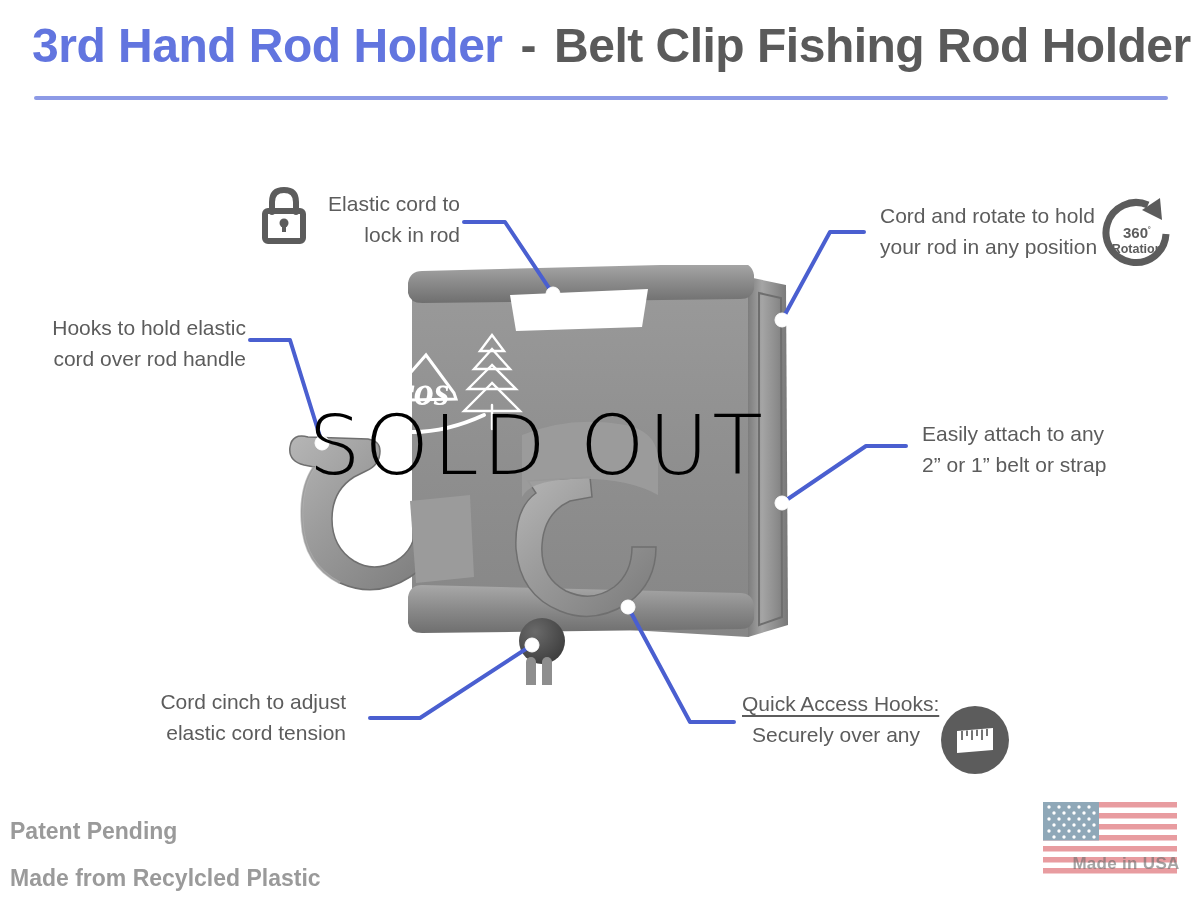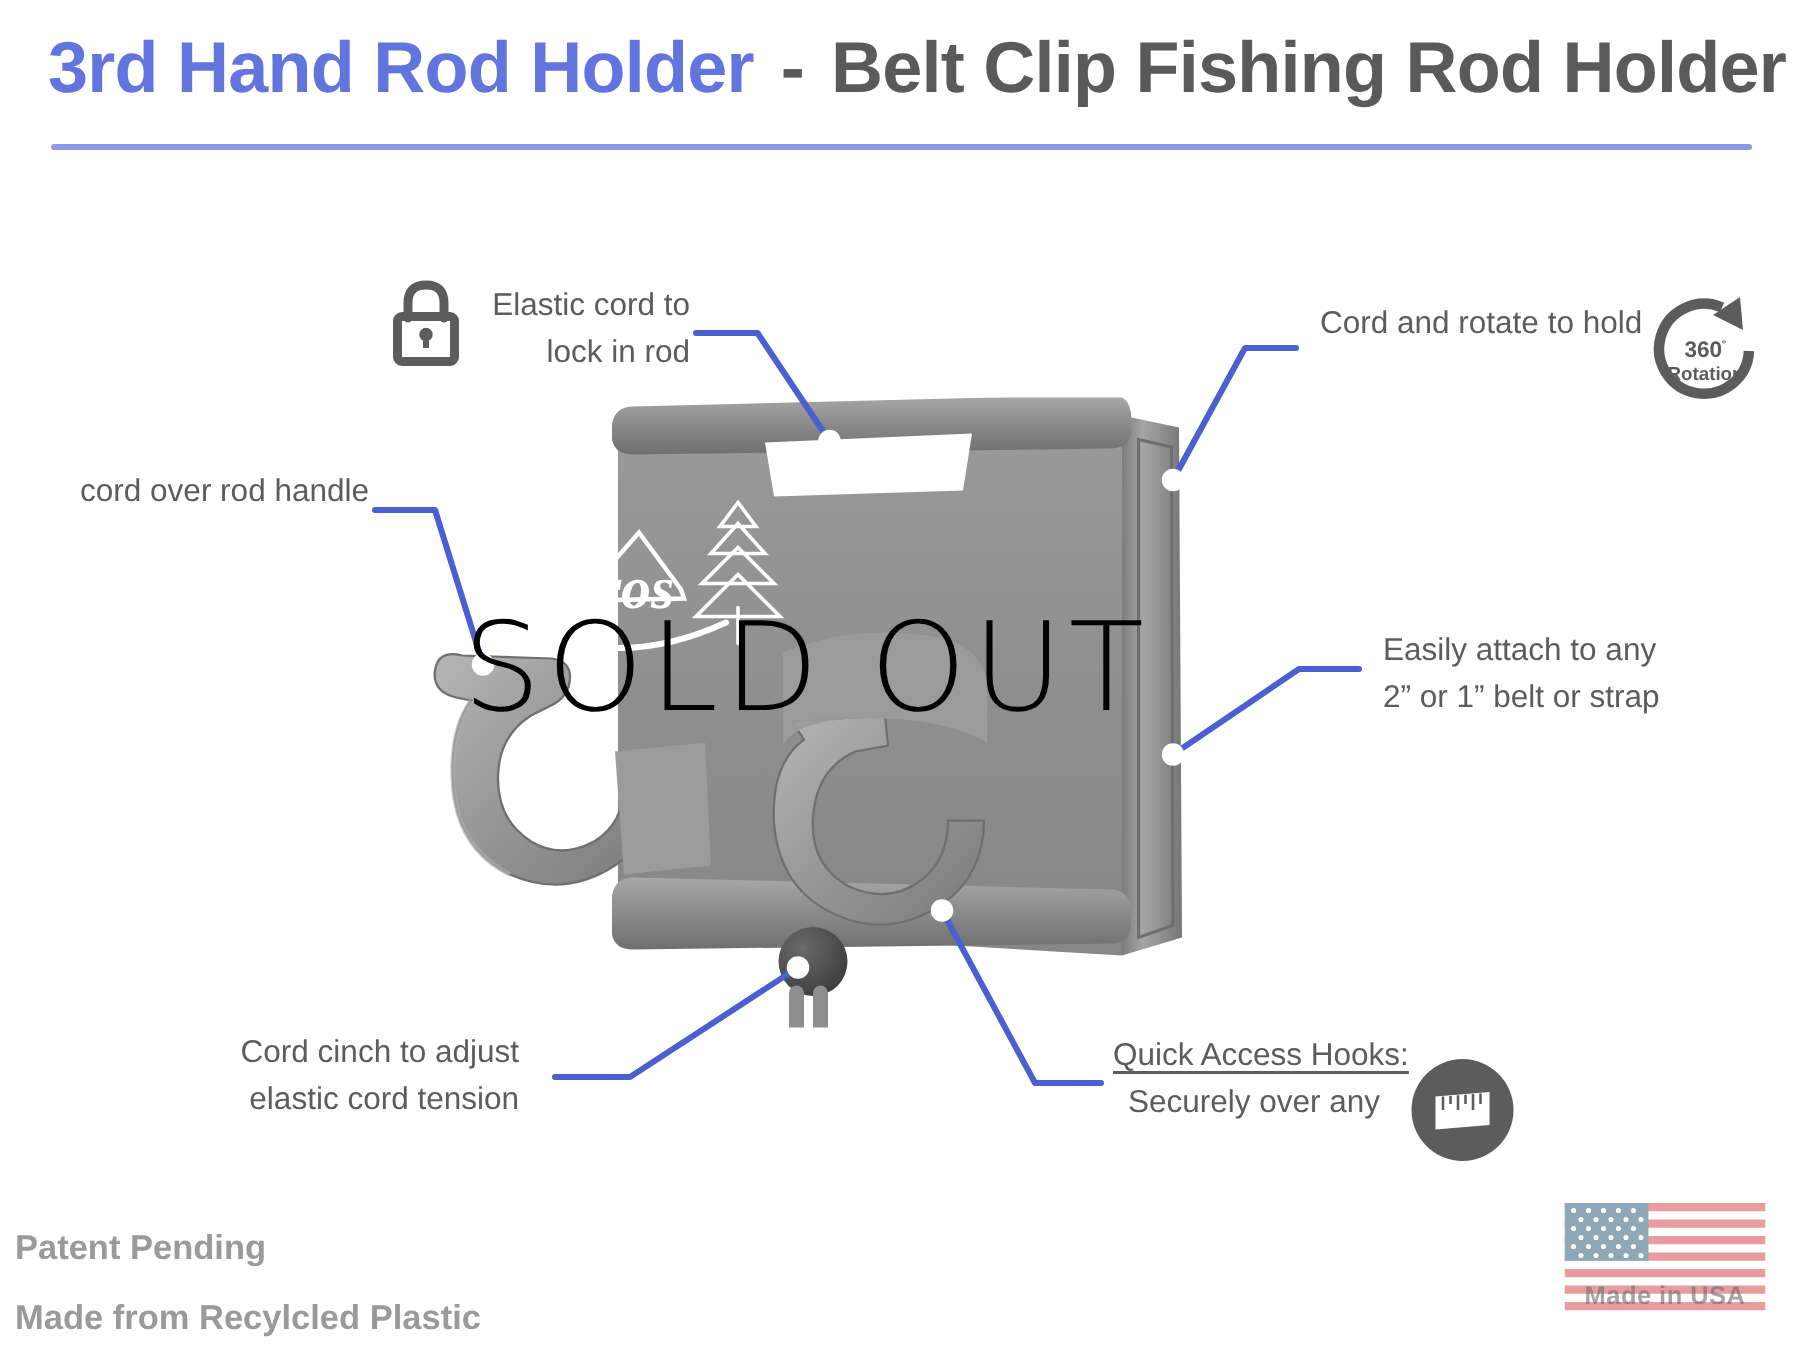--- a/index.html
+++ b/index.html
@@ -132,21 +132,21 @@
   }
   #flag-badge {
     position: absolute;
     left: 1043px;
     top: 802px;
     width: 134px;
     height: 86px;
   }
   #flag-caption {
     position: absolute;
-    left: 0;
+    left: 16px;
     top: 52px;
     width: 134px;
     text-align: center;
     font-size: 17px;
     font-weight: 700;
     color: #6f6f6f;
     opacity: 0.62;
     letter-spacing: 0.3px;
   }
 </style>
@@ -277,25 +277,27 @@
   <div style="position:absolute; left:258px; top:186px;">
     <svg width="52" height="58" viewBox="0 0 52 58">
       <path d="M14 26 L14 16 Q14 4 26 4 Q38 4 38 16 L38 26" fill="none" stroke="#5c5c5c" stroke-width="6" stroke-linecap="round"></path>
       <rect x="7" y="25" width="38" height="30" rx="3" fill="none" stroke="#5c5c5c" stroke-width="6"></rect>
       <circle cx="26" cy="37" r="4.5" fill="#5c5c5c"></circle>
       <rect x="24" y="37" width="4" height="9" fill="#5c5c5c"></rect>
     </svg>
   </div>
 
   <div class="callout right-align" style="left:20px; top:312px; width:226px;">
+    <div>Hooks to hold elastic</div>
     <div>cord over rod handle</div>
   </div>
 
   <div class="callout left-align" style="left:880px; top:200px; width:220px;">
     <div>Cord and rotate to hold</div>
+    <div>your rod in any position</div>
   </div>
   <div style="position:absolute; left:1098px; top:196px;">
     <svg width="78" height="80" viewBox="0 0 78 80">
       <path d="M50 9 A30 30 0 1 0 68 38" fill="none" stroke="#5c5c5c" stroke-width="7" stroke-linecap="butt"></path>
       <path d="M62 2 L44 14 L64 24 Z" fill="#5c5c5c"></path>
       <text x="39" y="42" text-anchor="middle" font-family="'Liberation Sans', sans-serif" font-weight="700" font-size="15" fill="#5c5c5c">360<tspan font-size="9" dy="-4">˚</tspan></text>
       <text x="39" y="57" text-anchor="middle" font-family="'Liberation Sans', sans-serif" font-weight="700" font-size="12.5" fill="#5c5c5c">Rotation</text>
     </svg>
   </div>
 

